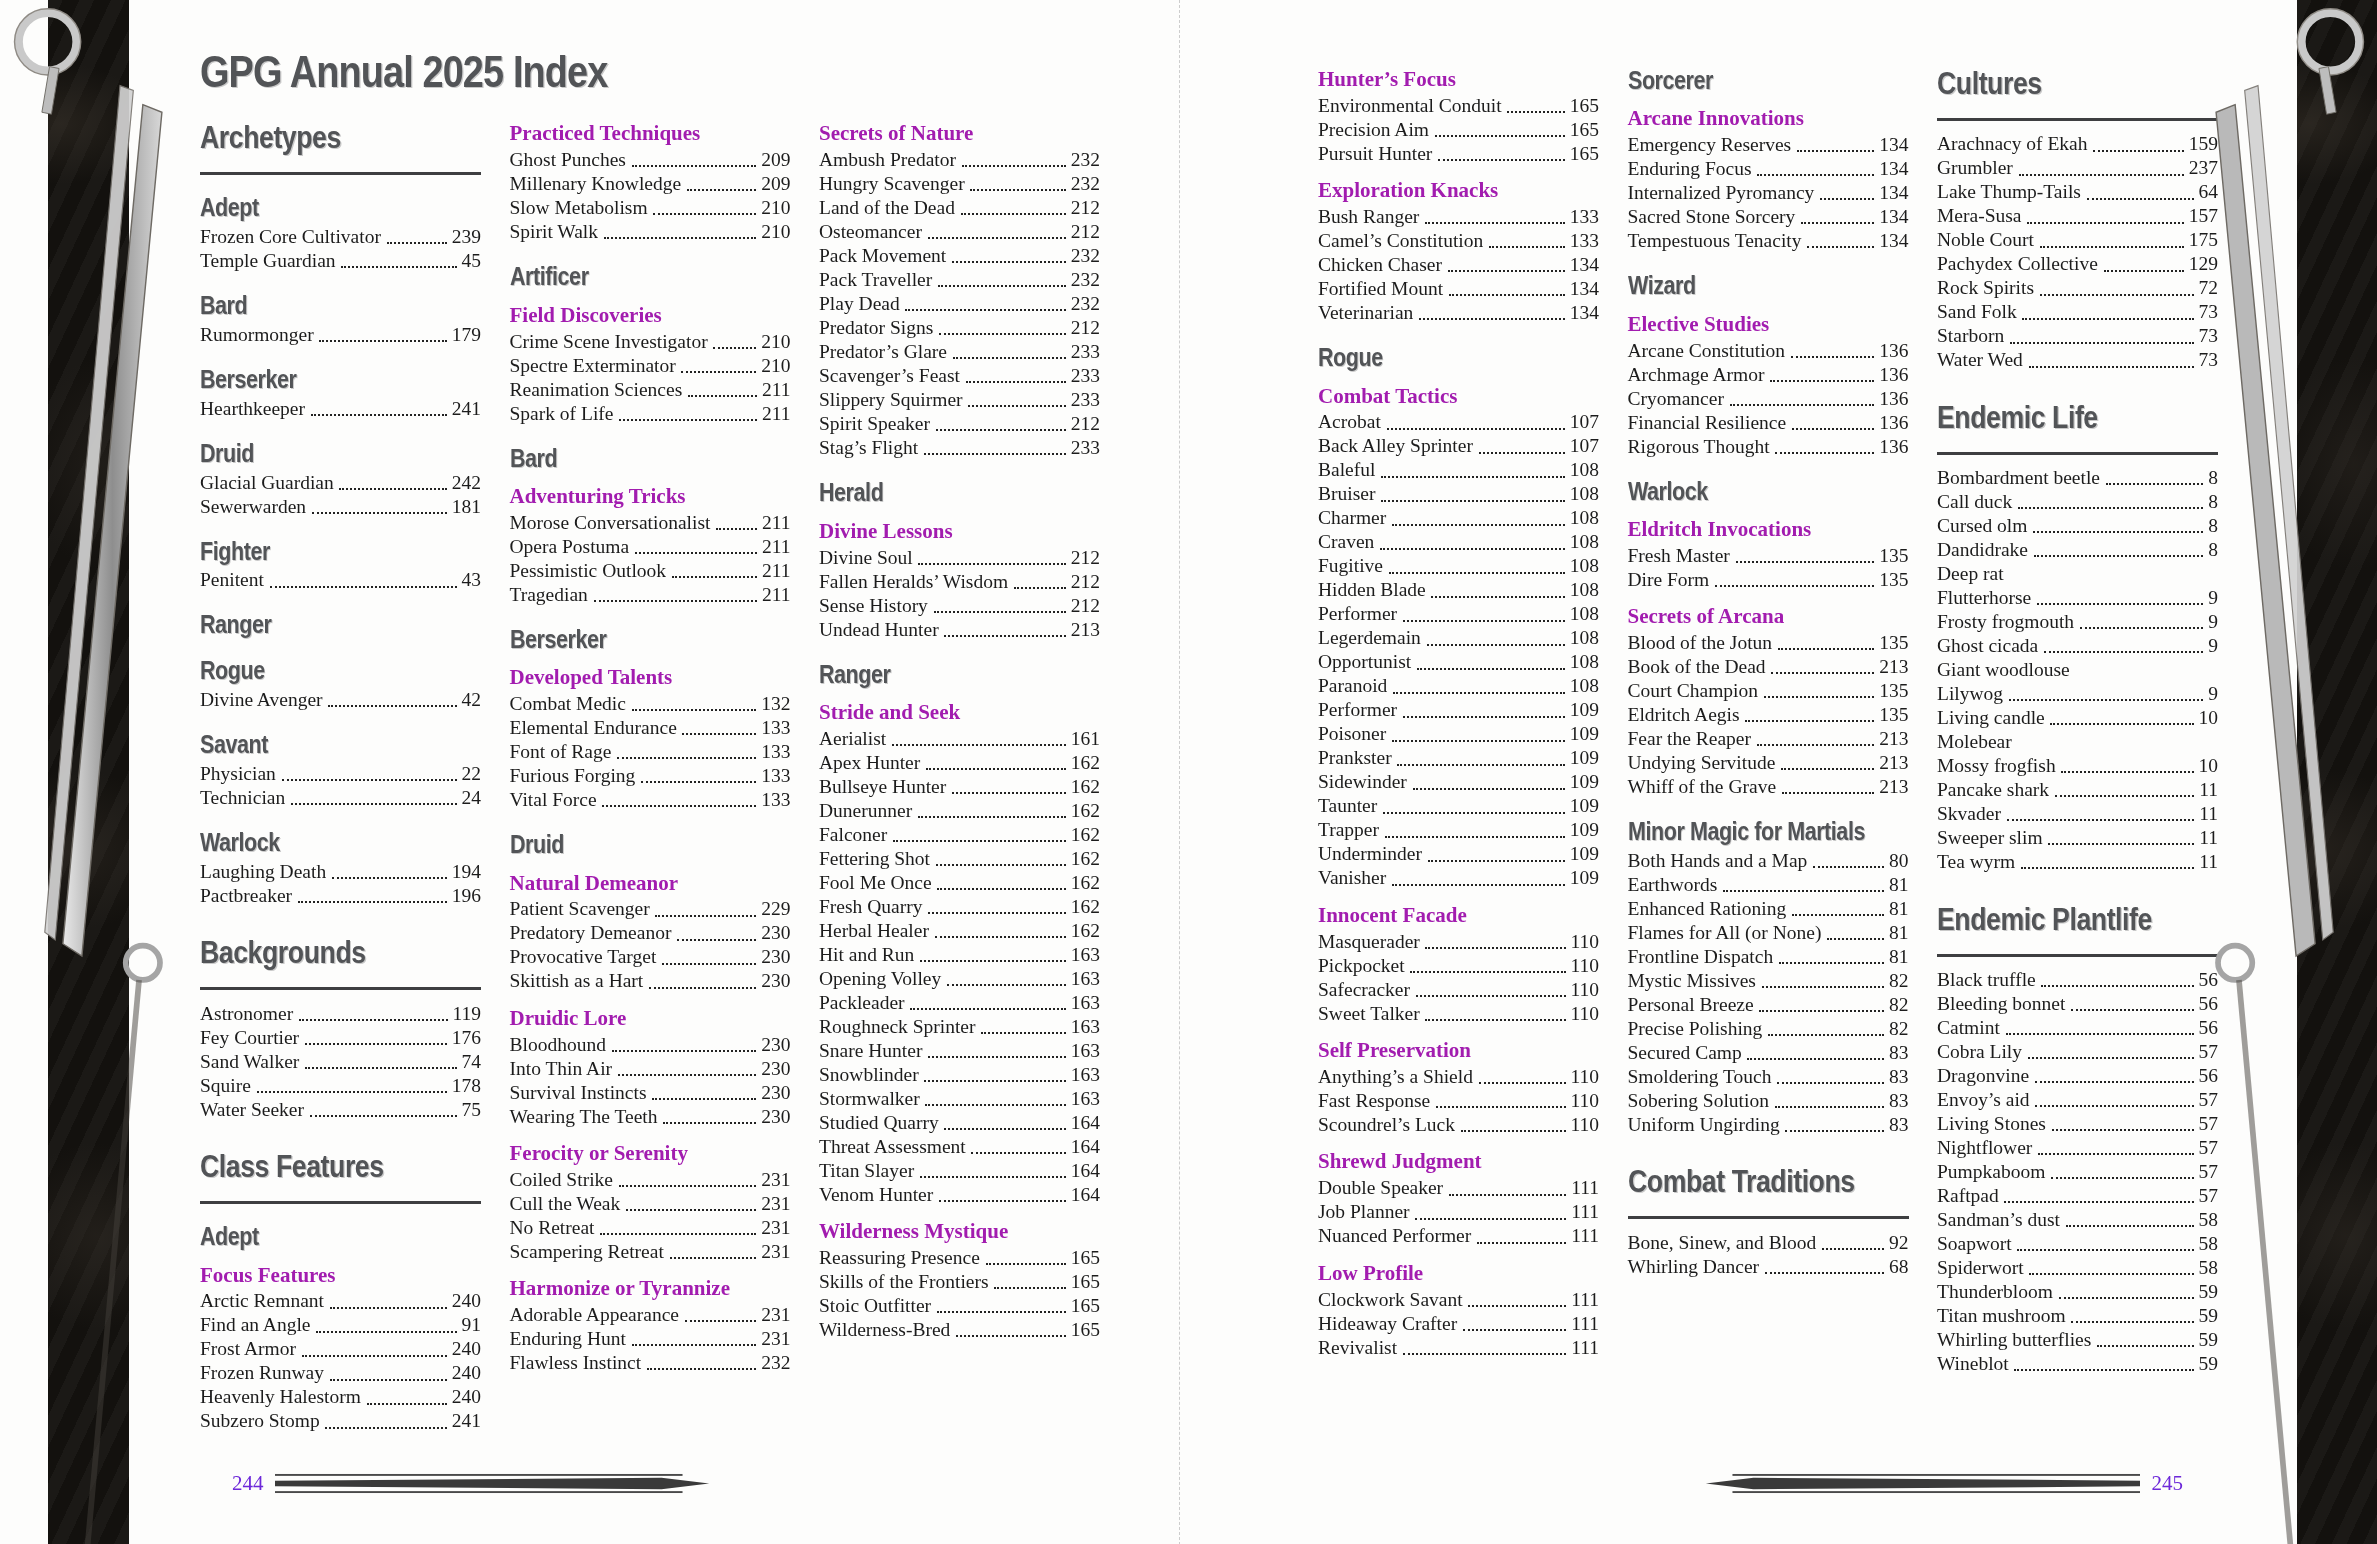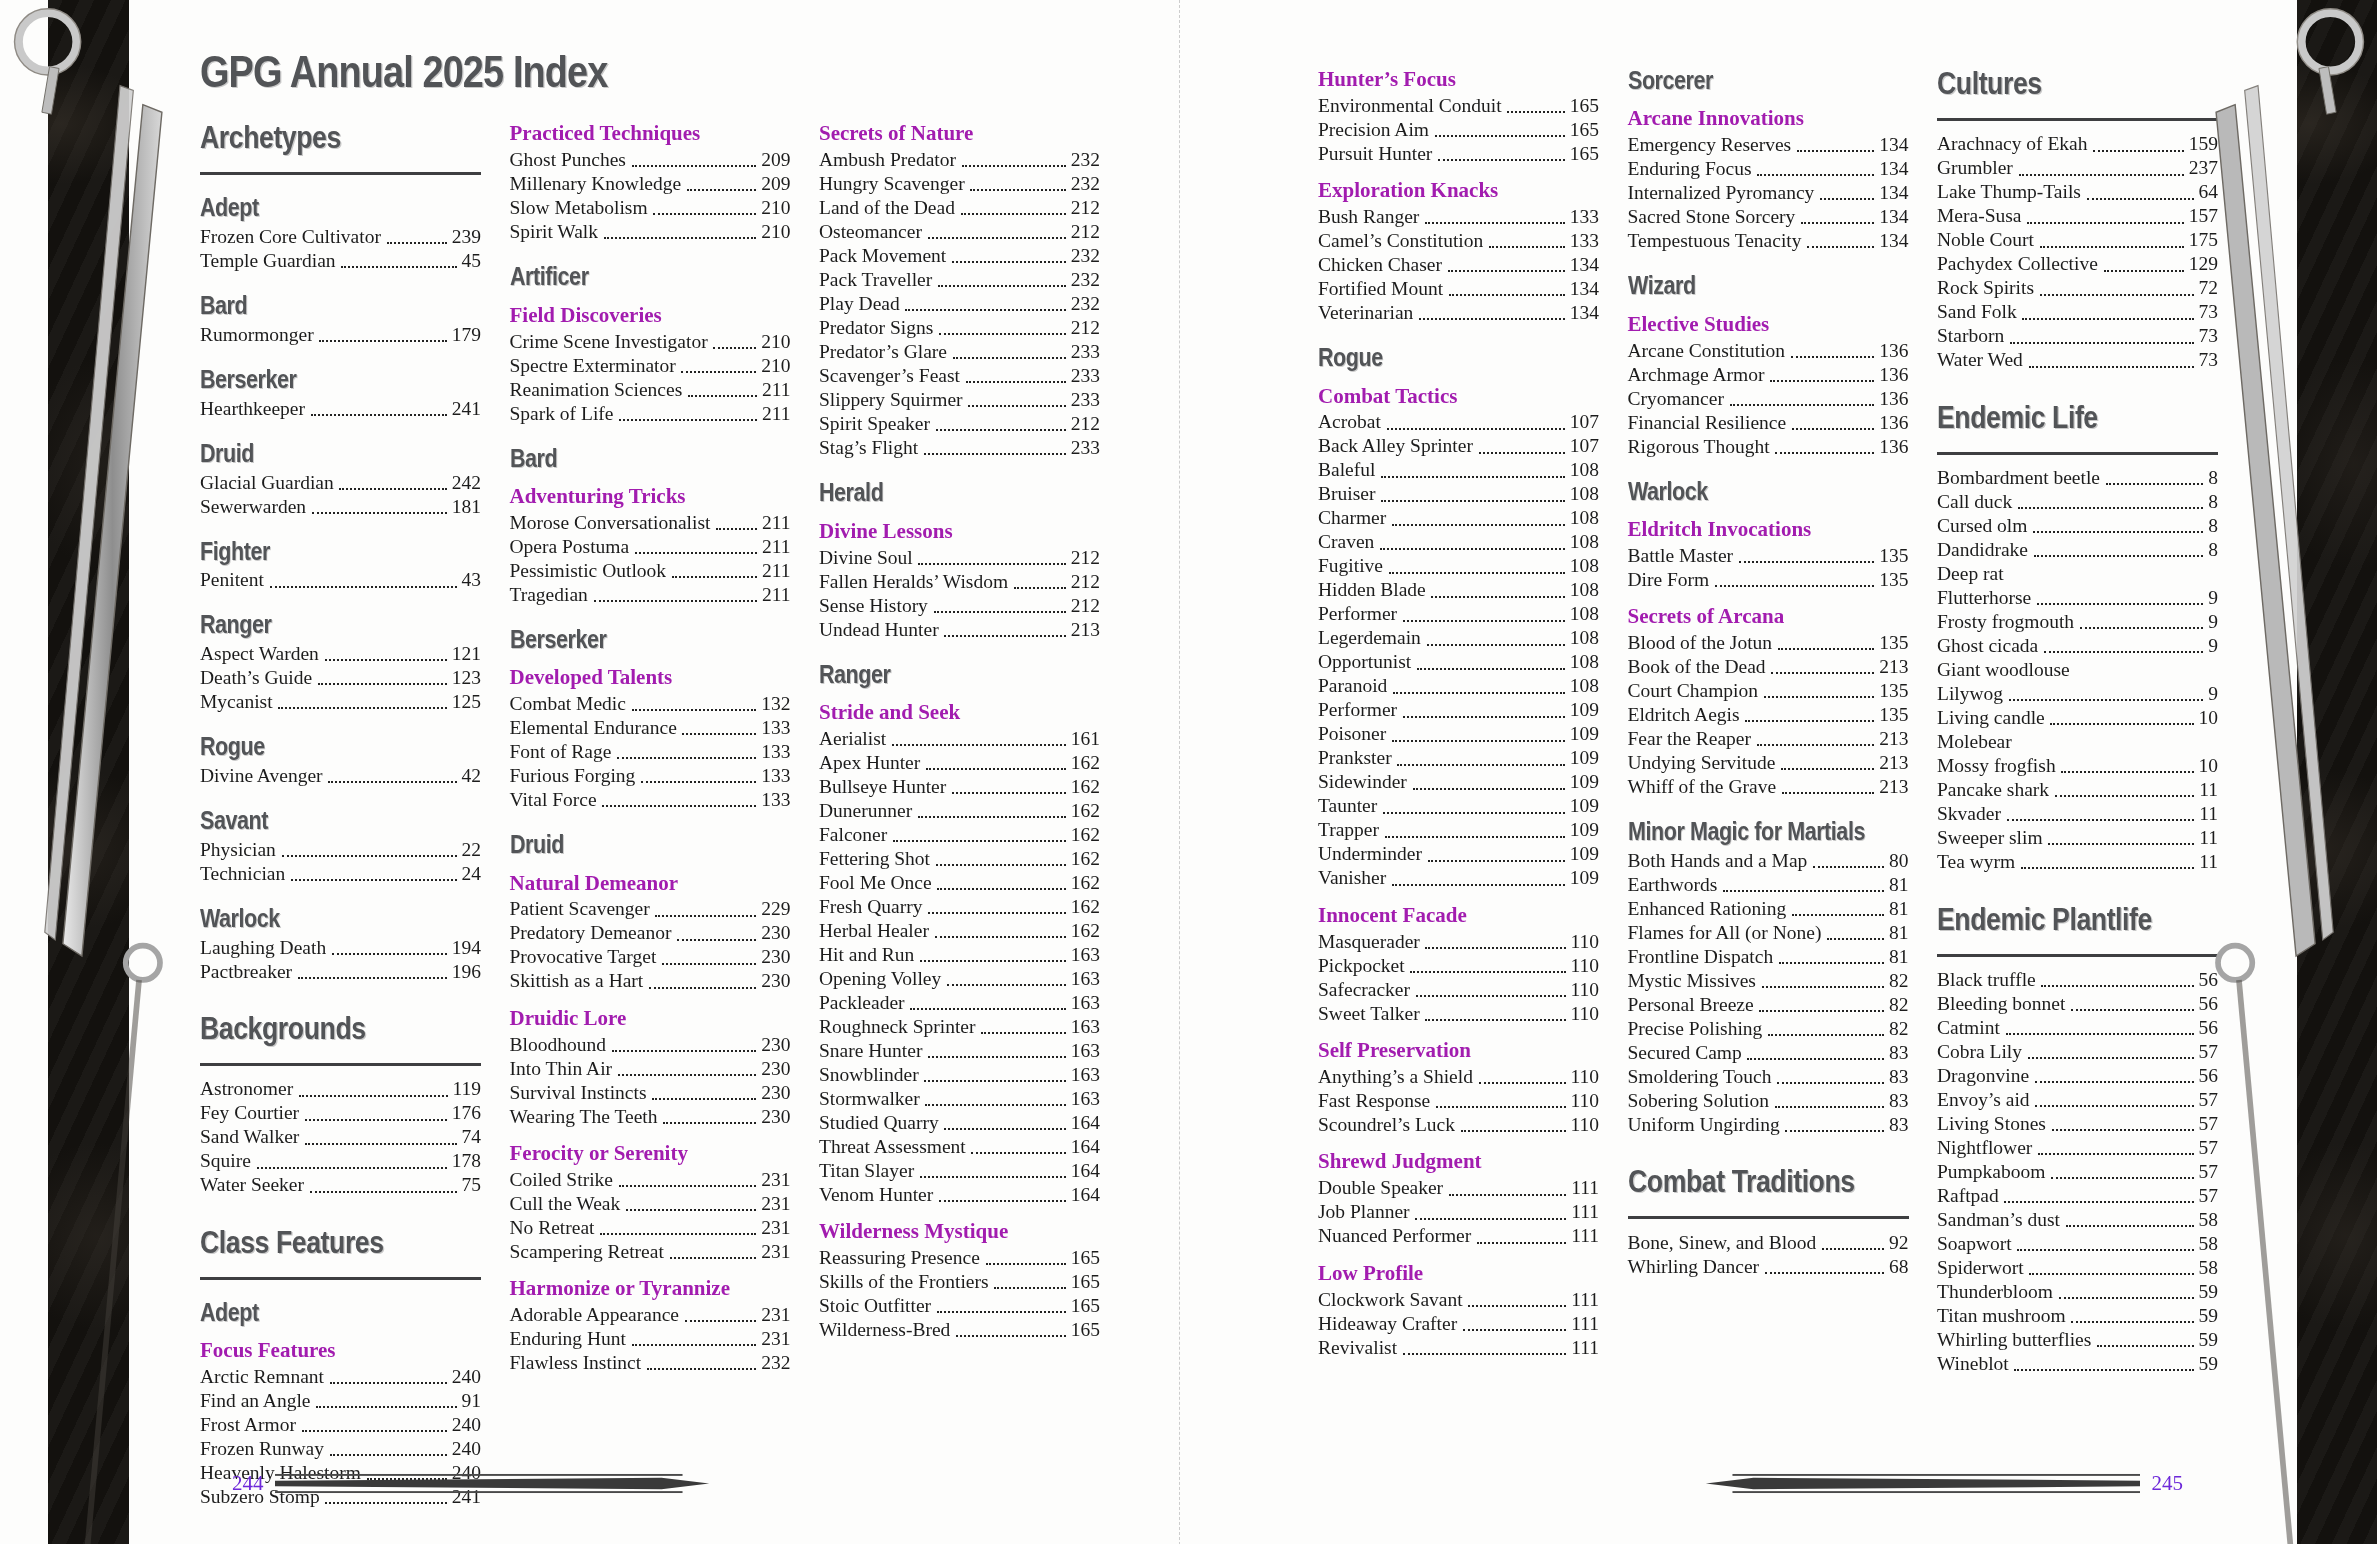--- a/index.html
+++ b/index.html
@@ -107,37 +107,20 @@
           </div>
           <div class="klass"><span class="cond">Fighter</span></div>
           <div class="entries">
             <div class="entry">
               <span class="lbl">Penitent</span>
               <span class="dots"></span>
               <span class="pg">43</span>
             </div>
           </div>
           <div class="klass"><span class="cond">Ranger</span></div>
-          <div class="entries">
-            <div class="entry">
-              <span class="lbl">Aspect Warden</span>
-              <span class="dots"></span>
-              <span class="pg">121</span>
-            </div>
-            <div class="entry">
-              <span class="lbl">Death’s Guide</span>
-              <span class="dots"></span>
-              <span class="pg">123</span>
-            </div>
-            <div class="entry">
-              <span class="lbl">Mycanist</span>
-              <span class="dots"></span>
-              <span class="pg">125</span>
-            </div>
-          </div>
           <div class="klass"><span class="cond">Rogue</span></div>
           <div class="entries">
             <div class="entry">
               <span class="lbl">Divine Avenger</span>
               <span class="dots"></span>
               <span class="pg">42</span>
             </div>
           </div>
           <div class="klass"><span class="cond">Savant</span></div>
           <div class="entries">
@@ -940,21 +923,21 @@
             <div class="entry">
               <span class="lbl">Rigorous Thought</span>
               <span class="dots"></span>
               <span class="pg">136</span>
             </div>
           </div>
           <div class="klass"><span class="cond">Warlock</span></div>
           <div class="grp">Eldritch Invocations</div>
           <div class="entries">
             <div class="entry">
-              <span class="lbl">Battle Master</span>
+              <span class="lbl">Fresh Master</span>
               <span class="dots"></span>
               <span class="pg">135</span>
             </div>
             <div class="entry">
               <span class="lbl">Dire Form</span>
               <span class="dots"></span>
               <span class="pg">135</span>
             </div>
           </div>
           <div class="grp">Secrets of Arcana</div>

